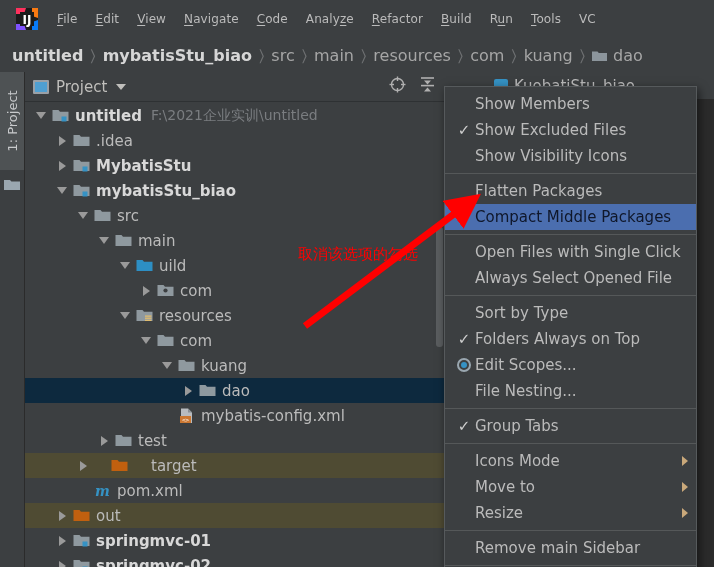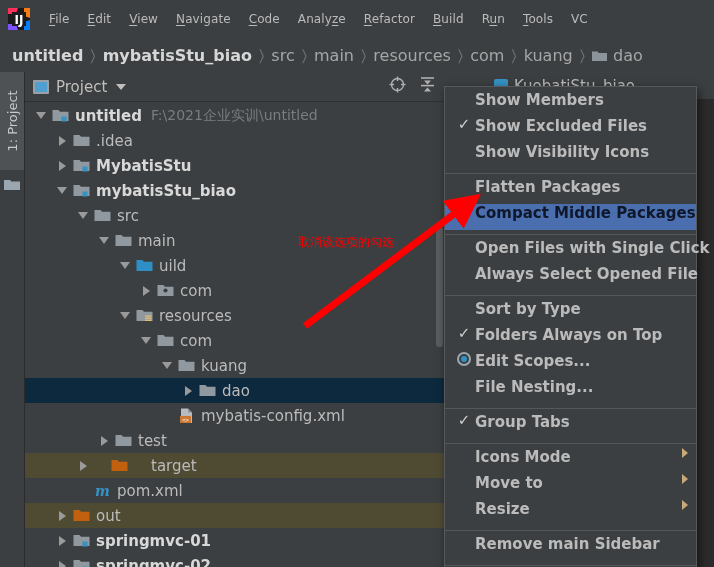--- a/index.html
+++ b/index.html
@@ -9,21 +9,21 @@
     background: #3c3f41;
     font-family: "DejaVu Sans", "Liberation Sans", sans-serif;
     -webkit-font-smoothing: antialiased;
   }
   #root { position: relative; width: 714px; height: 567px; background: #3c3f41; }
 
   
   .menubar {
     position: absolute; left: 0; top: 0; width: 714px; height: 38px;
     background: #3c3f41; display: flex; align-items: center;
-    padding-left: 6px; gap: 0px;
+    padding-left: 14px; gap: 0px;
   }
   .logo {
     width: 26px; height: 26px; margin-right: 8px; position: relative; flex: 0 0 auto;
   }
   .menubar-item {
     color: #bbbbbb; font-size: 12px; padding: 2px 9px; white-space: nowrap;
     letter-spacing: 0.1px;
   }
   .menubar-item u { text-decoration: underline; text-underline-offset: 2px; }
 
@@ -135,44 +135,44 @@
     border-bottom: 5px solid transparent; right: 4px; }
 
   
   .ctxmenu {
     position: absolute; left: 444px; top: 86px; width: 253px;
     background: #3c3f41; border: 1px solid #565a5c;
     box-shadow: 2px 3px 9px rgba(0,0,0,0.55);
     padding: 4px 0 4px 0; z-index: 40;
   }
   .mi {
-    display: flex; align-items: flex-start; height: 26px; padding-left: 8px;
-    color: #bbbbbb; font-size: 15px; white-space: nowrap; position: relative; font-weight: bold;
+    display: flex; align-items: center; height: 26px; padding-left: 8px;
+    color: #bbbbbb; font-size: 15px; white-space: nowrap; position: relative;
   }
   .mi.hl { background: #4b6eaf; color: #0f172a; }
   .mi .mi-mark { width: 22px; flex: 0 0 22px; display: flex; align-items: center; justify-content: center; }
   .mi .mi-label { flex: 1 1 auto; }
   .mi .arrow {
     width: 0; height: 0; border-left: 6px solid #c9a87a;
     border-top: 5px solid transparent; border-bottom: 5px solid transparent;
     margin-right: 8px;
   }
   .mi-sep { height: 1px; background: #555859; margin: 4px 0; }
   .check { color: #cfcfcf; font-size: 15px; line-height: 1; }
   .radio-ic {
     width: 14px; height: 14px; border-radius: 50%;
     border: 2px solid #9aa7b0; display: flex; align-items: center; justify-content: center;
   }
   .radio-ic i { width: 6px; height: 6px; border-radius: 50%; background: #3592c4; display: block; }
 
   
   .annot-layer { position: absolute; left: 0; top: 0; width: 714px; height: 567px; pointer-events: none; z-index: 60; }
   .annot-text {
-    position: absolute; left: 298px; top: 234px; color: #ff0000;
-    font-size: 12px; white-space: nowrap;
+    position: absolute; left: 298px; top: 245px; color: #ff0000;
+    font-size: 15px; white-space: nowrap;
     font-family: "DejaVu Sans", "Liberation Sans", sans-serif;
   }
 
   
   .vscroll {
     position: absolute; right: 0; top: 0; width: 9px; height: 100%;
     background: transparent;
   }
   .vscroll i { position: absolute; left: 1px; width: 7px; background: #5a5d5f; border-radius: 3px; display:block;}
 </style>

